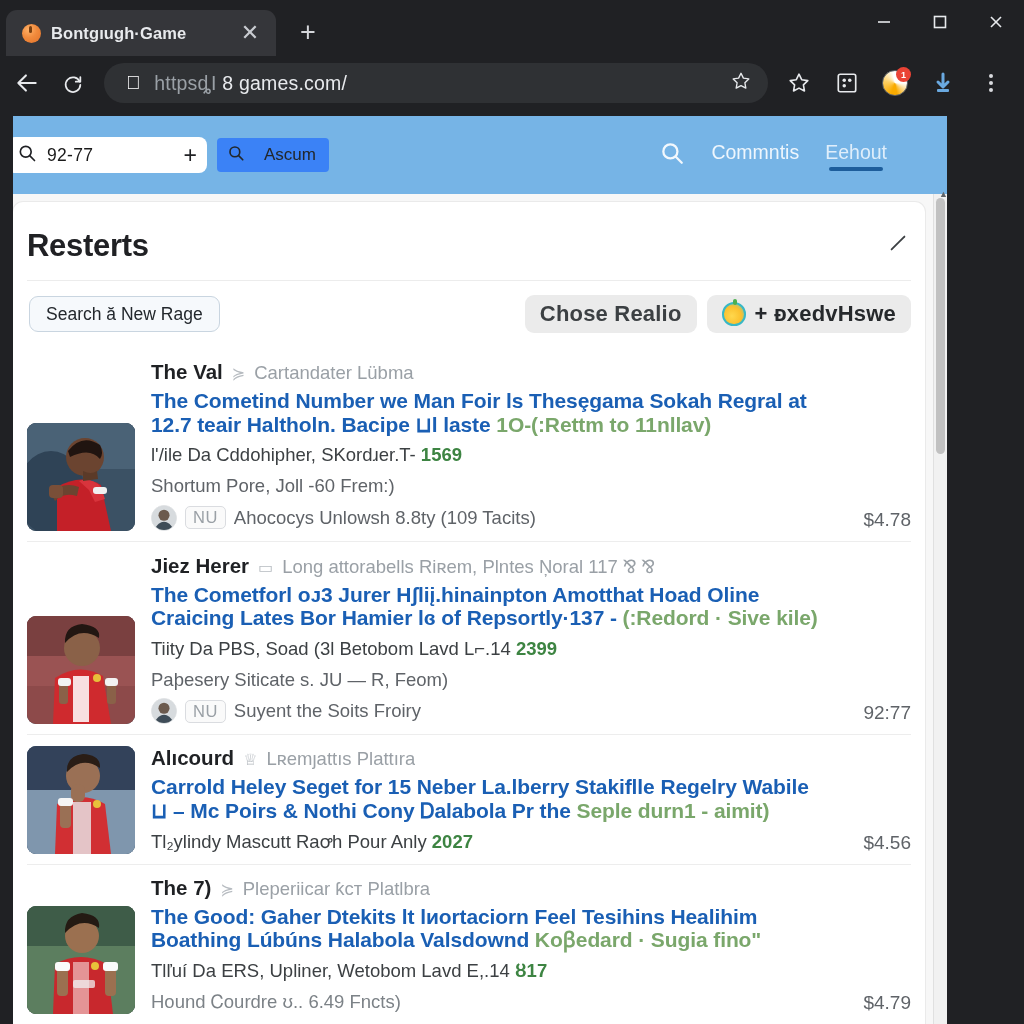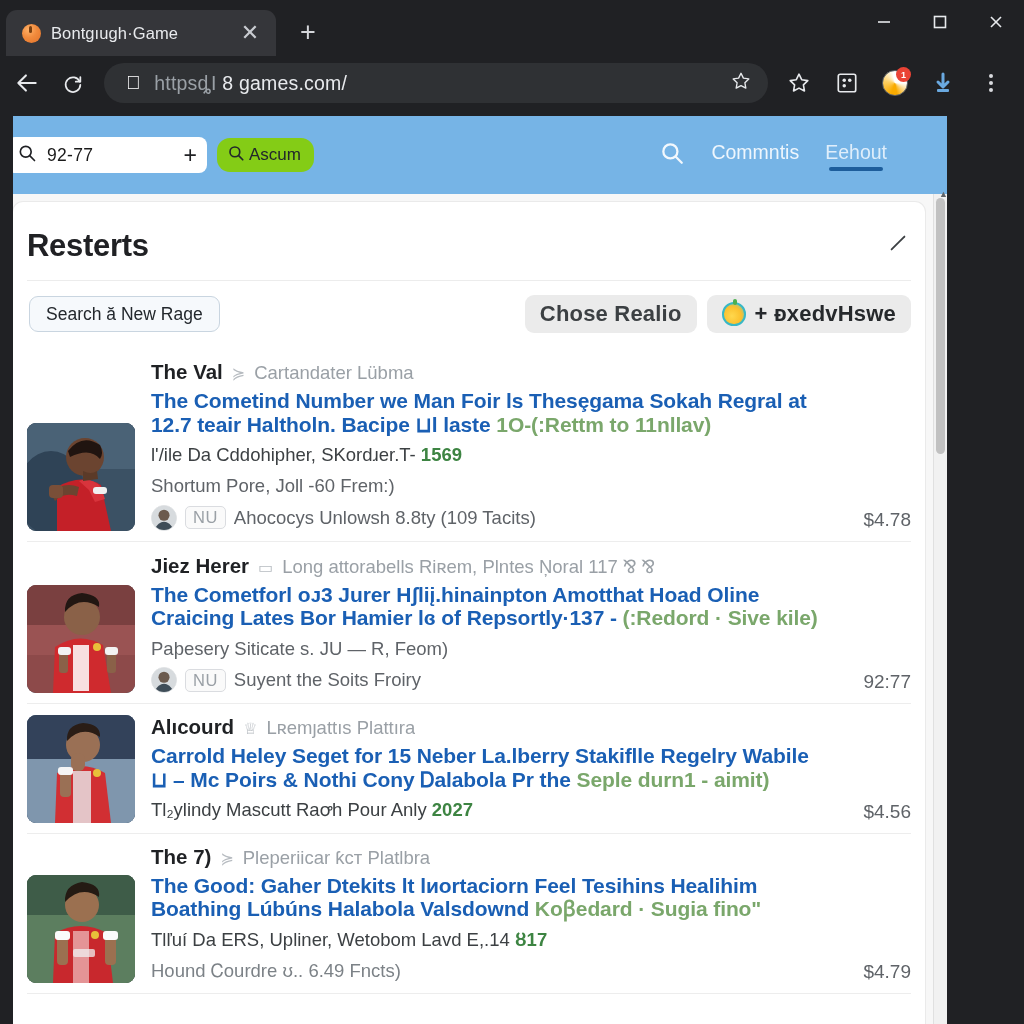--- a/index.html
+++ b/index.html
@@ -27,21 +27,21 @@
     width: 19px; height: 19px; border-radius: 50%;
     background: radial-gradient(circle at 35% 30%, #ffb066 0%, #f08a3c 45%, #e2722a 100%);
     flex: 0 0 auto; position: relative;
   }
   .tab-favicon::after {
     content: ""; position: absolute; left: 7px; top: 2px;
     width: 3px; height: 7px; background: #7a4010; border-radius: 2px;
   }
   .tab-title {
     color: #e8eaed; font-size: 16.5px; white-space: nowrap;
-    overflow: hidden; text-overflow: clip; flex: 1 1 auto; letter-spacing: .1px;
+    overflow: hidden; text-overflow: clip; flex: 1 1 auto; letter-spacing: .1px; font-weight: bold;
   }
   .tab-close {
     color: #c9ccd1; font-size: 22px; line-height: 1; width: 24px; text-align: center;
     font-weight: 300;
   }
   .newtab {
     color: #d4d6da; font-size: 27px; font-weight: 300; line-height: 1;
     margin: 0 0 10px 18px; width: 28px; text-align: center;
   }
   .wincontrols {
@@ -89,22 +89,22 @@
     padding: 0 14px 0 0; position: relative;
   }
   .searchwrap { display: flex; align-items: center; gap: 10px; margin-left: -6px; }
   .searchbox {
     width: 200px; height: 36px; background: #fff; border-radius: 8px;
     display: flex; align-items: center; padding: 0 10px; gap: 10px;
   }
   .searchbox .sval { font-size: 17.5px; color: #1a1a1a; flex: 1 1 auto; letter-spacing: .3px; }
   .plus-btn { font-size: 23px; color: #202124; font-weight: 300; line-height: 1; }
   .ascum-btn {
-    height: 34px; background: #84cc16; border-radius: 13px;
-    display: flex; align-items: center; gap: 4px; padding: 0 13px 0 10px;
+    height: 34px; background: #3b82f6; border-radius: 4px;
+    display: flex; align-items: center; gap: 19px; padding: 0 13px 0 10px;
     font-size: 17px; color: #22272b;
   }
   .appbar-right {
     margin-left: auto; display: flex; align-items: center; gap: 26px;
     padding-right: 46px;
   }
   .appbar-link { color: #eef6fd; font-size: 19.5px; position: relative; padding-bottom: 5px; }
   .appbar-link.active { color: #dfeefb; }
   .appbar-link.active::after {
     content: ""; position: absolute; left: 4px; right: 4px; bottom: -2px;
@@ -406,20 +406,21 @@
               <circle cx="70" cy="62" r="4" fill="#e8c03a"></circle>
             </svg>
           </div>
           <div class="rbody">
             <div class="rline1">
               <span class="rname">Jiez Herer</span>
               <span class="rmeta-icon">▭</span>
               <span class="rmeta">Long attorabells Riʀem, Plntes Ņoral 117 ⅋ ⅋</span>
             </div>
             <div class="rtitle"><span>The Cometforl oᴊ3 Jurer Hʃliį.hinainpton Amotthat Hoad Oline Craicing Lates Bor Hamier lɞ of Repsortly·137 - </span><span class="green">(:Redord · Sive kile)</span></div>
+            <div class="rsub"><span>Tiity Da PBS, Soad (3l Betobom Lavd L⌐.14</span> <span class="green">2399</span></div>
             <div class="rsub muted">Paþesery Siticate s. JU — R, Feom)</div>
             <div class="rbyline">
               <span class="byavatar">
                 <svg viewBox="0 0 26 26">
                     <rect width="26" height="26" fill="#d7dbde"></rect>
                     <circle cx="13" cy="10" r="6" fill="#6b5a4e"></circle>
                     <path d="M2 26 q5 -9 11 -9 t11 9 z" fill="#3f4d58"></path>
                   </svg>
               </span>
               <span class="bybadge">NU</span>

